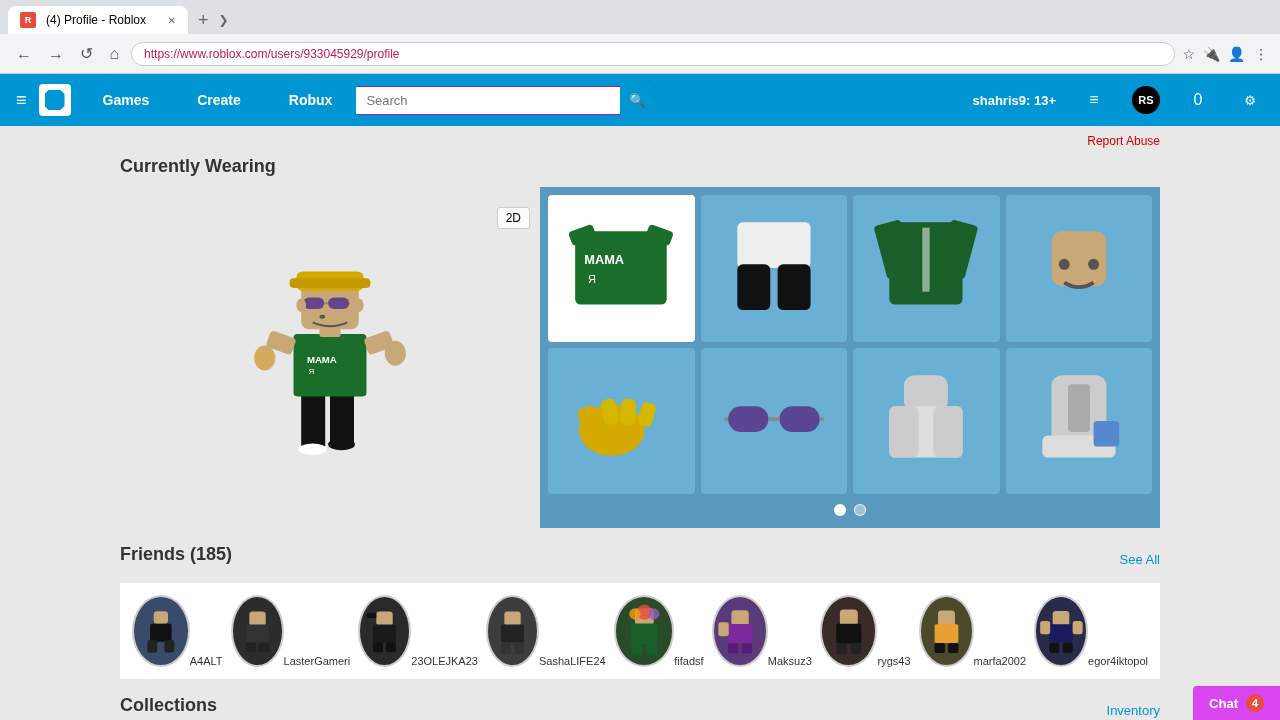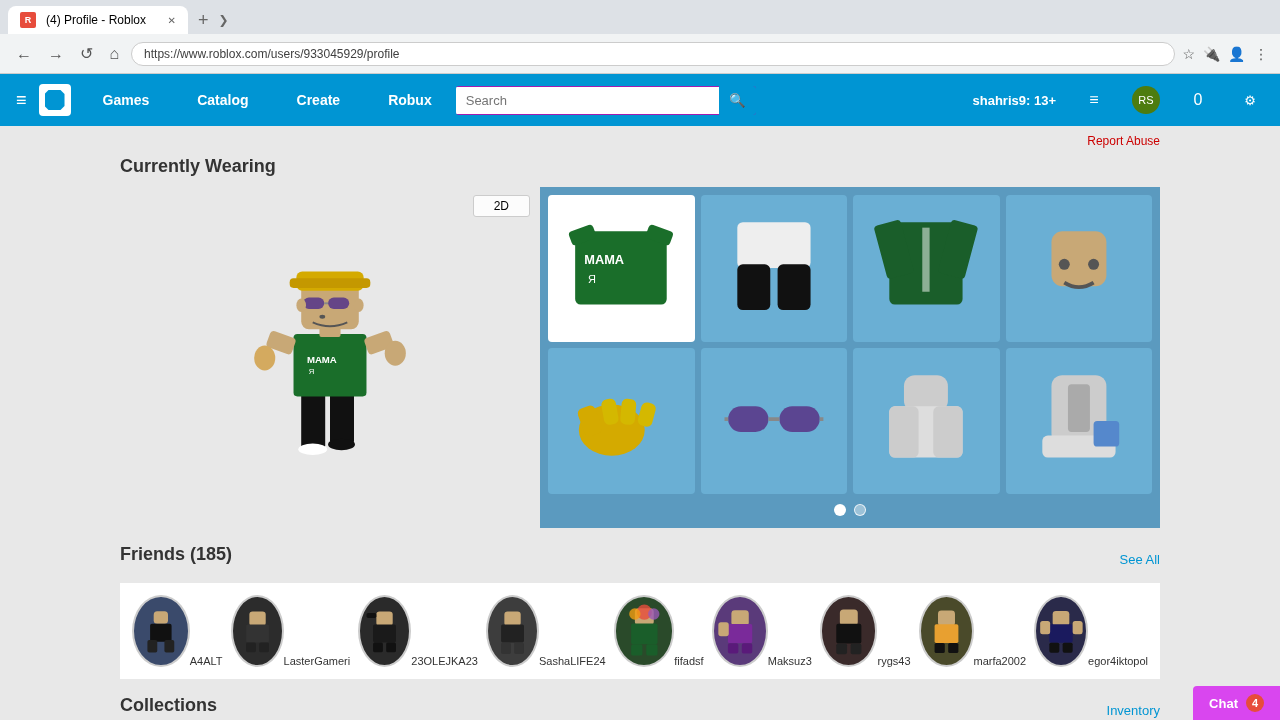--- a/index.html
+++ b/index.html
@@ -35,21 +35,21 @@
     .tab-new { background: none; border: none; font-size: 18px; cursor: pointer; color: #666; padding: 0 6px; }
     .tab-chevron { font-size: 12px; color: #666; }
     .nav-bar {
       display: flex; align-items: center; gap: 8px;
       padding: 6px 12px;
       background: #f1f3f4;
     }
     .nav-btn { background: none; border: none; cursor: pointer; font-size: 16px; color: #555; padding: 4px; }
     .address-bar {
       flex: 1; background: #fff; border: 1px solid #ccc; border-radius: 20px;
-      padding: 4px 12px; font-size: 12px; color: #404040;
+      padding: 4px 12px; font-size: 12px; color: #be185d;
       display: flex; align-items: center;
     }
     .nav-icons { display: flex; gap: 8px; align-items: center; color: #555; font-size: 14px; }
 
     
     .roblox-header {
       background: #0095d3;
       display: flex; align-items: center; padding: 0 16px; height: 52px; gap: 0;
     }
     .hamburger { color: white; font-size: 18px; margin-right: 12px; cursor: pointer; }
@@ -83,21 +83,21 @@
     }
     .header-right {
       margin-left: auto; display: flex; align-items: center; gap: 24px; color: white;
     }
     .header-username { font-size: 13px; font-weight: bold; }
     .header-icon {
       width: 28px; height: 28px; border-radius: 50%;
       display: flex; align-items: center; justify-content: center;
       font-size: 13px; cursor: pointer;
     }
-    .robux-icon { background: #4d7c0f; color: white; font-weight: normal; font-size: 11px; }
+    .robux-icon { background: #000000; color: white; font-weight: bold; font-size: 11px; }
     .notif-icon { background: transparent; color: white; font-size: 16px; }
 
     
     .page-content {
       max-width: 1060px; margin: 0 auto; padding: 0 10px;
     }
 
     .report-abuse {
       text-align: right; padding: 8px 0;
       color: #c00; font-size: 12px; cursor: pointer;
@@ -109,23 +109,23 @@
     }
     .wearing-section {
       display: flex; gap: 0; background: #fff; margin-bottom: 16px;
     }
     .avatar-panel {
       width: 420px; min-height: 260px; background: #e8e8e8;
       position: relative; flex-shrink: 0;
       display: flex; align-items: center; justify-content: center;
     }
     .avatar-2d-btn {
-      position: absolute; top: 8px; right: 10px;
+      position: absolute; top: 20px; right: 10px;
       background: rgba(255,255,255,0.85); border: 1px solid #ccc;
-      padding: 3px 20px; font-size: 12px; border-radius: 3px; cursor: pointer;
+      padding: 3px 8px; font-size: 12px; border-radius: 3px; cursor: pointer;
     }
     .items-panel {
       flex: 1; background: #5b9abf; padding: 8px;
       display: grid; grid-template-columns: repeat(4, 1fr); gap: 6px;
     }
     .item-cell {
       background: #6aafd4; border-radius: 4px;
       aspect-ratio: 1; display: flex; align-items: center; justify-content: center;
       overflow: hidden; cursor: pointer;
     }
@@ -221,21 +221,20 @@
   </div>
 </div>
 
 <div class="roblox-header">
   <span class="hamburger">≡</span>
   <div class="roblox-logo">
     <div class="roblox-logo-inner"></div>
   </div>
   <nav class="header-nav">
     <a class="header-nav-item">Games</a>
-    <a class="header-nav-item">Catalog</a>
     <a class="header-nav-item">Create</a>
     <a class="header-nav-item">Robux</a>
   </nav>
   <div class="search-bar">
     <input class="search-input" type="text" placeholder="Search" style="">
     <button class="search-btn">
       <span>🔍</span>
     </button>
   </div>
   <div class="header-right">

